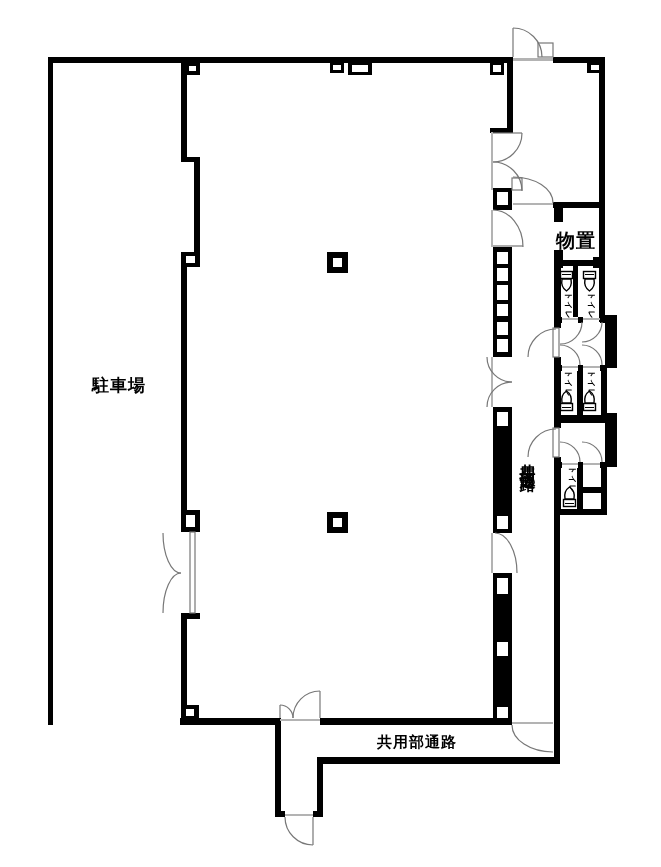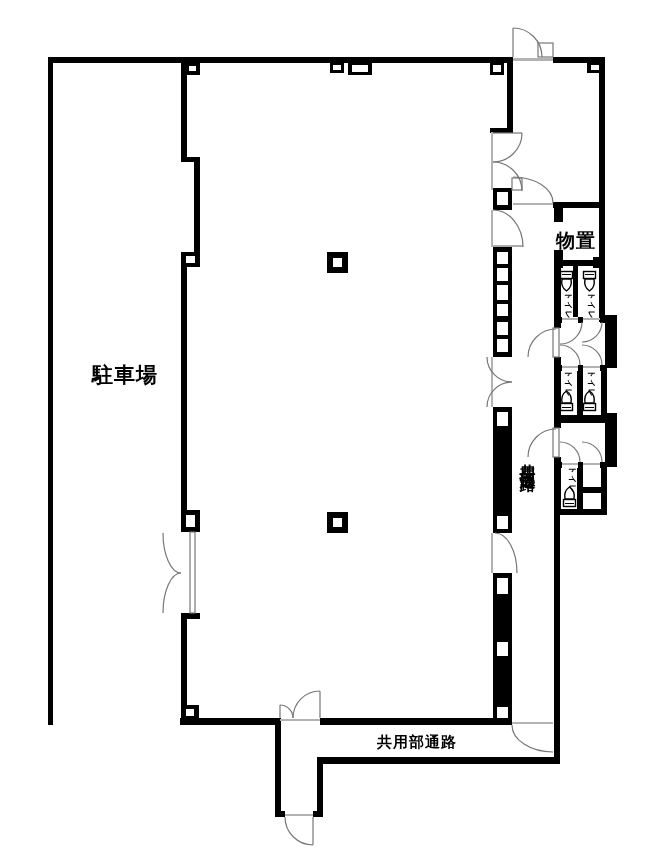--- a/index.html
+++ b/index.html
@@ -1,20 +1,20 @@
 <!DOCTYPE html>
 <html><head>
 <meta charset="utf-8">
 <style>
   html,body{margin:0;padding:0;background:#fff;}
   .canvas{position:relative;width:661px;height:867px;background:#ffffff;
           font-family:"Liberation Sans","DejaVu Sans",sans-serif;overflow:hidden;}
   .plan-svg{position:absolute;left:0;top:0;}
   .lbl{position:absolute;color:#000;font-weight:bold;white-space:nowrap;line-height:1.15;}
-  .lbl-parking{left:92px;top:363px;font-size:21px;letter-spacing:1px;}
+  .lbl-parking{left:92px;top:376px;font-size:17px;letter-spacing:1px;}
   .lbl-storage{left:541px;top:230px;font-size:19px;letter-spacing:1px;margin-left:15px;}
   .lbl-corridor-v{left:518px;top:451px;font-size:16px;
                   writing-mode:vertical-rl;text-orientation:upright;letter-spacing:3px;}
   .lbl-corridor-h{left:377px;top:733px;font-size:15px;letter-spacing:1px;}
   .lbl-wc{font-size:8px;letter-spacing:1px;transform:rotate(90deg);transform-origin:left top;}
   .wc1{left:573px;top:292px;} .wc2{left:596px;top:292px;}
   .wc3{left:573px;top:370px;} .wc4{left:596px;top:370px;}
   .wc5{left:577px;top:466px;}
 </style>
 </head>

